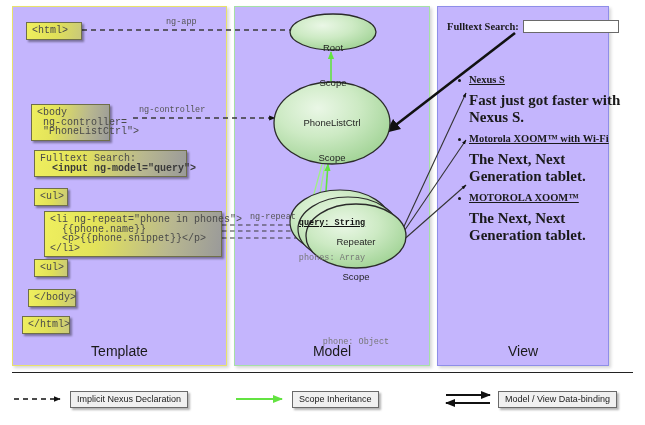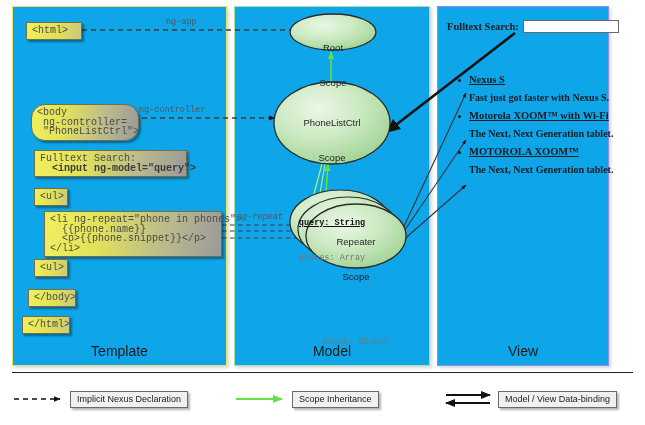--- a/index.html
+++ b/index.html
@@ -17,21 +17,21 @@
     width: 645px; height: 425px;
   }
   svg.layer {
     position: absolute; left: 0; top: 0;
     width: 645px; height: 425px;
     pointer-events: none;
   }
   
   .panel {
     position: absolute;
-    background: #0ea5e9;
+    background: #c4b5fd;
     box-sizing: border-box;
     box-shadow: 2px 2px 3px rgba(0,0,0,0.16);
   }
   #panel-template { left: 12px;  top: 6px; width: 215px; height: 360px; border: 1px solid #e8e26b; }
   #panel-model    { left: 234px; top: 6px; width: 196px; height: 360px; border: 1px solid #a6e0a6; }
   #panel-view     { left: 437px; top: 6px; width: 172px; height: 360px; border: 1px solid #8e8ee8; }
   .panel-label {
     position: absolute;
     bottom: 6px; left: 0; width: 100%;
     text-align: center;
@@ -102,21 +102,21 @@
   .view-item-title {
     font-size: 10.5px; font-weight: bold;
     padding-left: 14px; position: relative; text-decoration: underline;
   }
   .view-bullet {
     position: absolute; left: 3px; top: 5px;
     width: 3px; height: 3px; border-radius: 50%;
     background: #1a1a1a;
   }
   .view-item-snippet {
-    font-size: 10px; font-weight: bold;
+    font-size: 15px; font-weight: bold;
     padding-left: 14px; margin-top: 7px;
   }
   
   #legend { position: absolute; left: 0; top: 380px; width: 645px; height: 42px; }
   .legend-entry { position: absolute; display: flex; align-items: center; }
   .legend-box {
     box-sizing: border-box;
     border: 1px solid #6a6a6a;
     background: #f0f0f0;
     box-shadow: 1.5px 1.5px 2px rgba(0,0,0,0.3);
@@ -232,21 +232,21 @@
 
   <div class="scope-text" style="left:306px; top:213px; width:100px;">
     <div>Repeater</div>
     <div>Scope</div>
     <div style="height:9px;"></div>
     <div class="mono dim">phone: Object</div>
   </div>
 
   <div class="codebox small" style="left:26px; top:22px; width:56px;">&lt;html&gt;</div>
 
-  <div class="codebox" style="left:31px; top:104px; width:108px;border-radius:14px;">&lt;body
+  <div class="codebox" style="left:31px; top:104px; width:79px;">&lt;body
  ng-controller=
  "PhoneListCtrl"&gt;</div>
 
   <div class="codebox" style="left:34px; top:150px; width:153px;"><span>Fulltext Search:</span>
 <b style="padding-left:12px;">&lt;input ng-model="query"&gt;</b></div>
 
   <div class="codebox small" style="left:34px; top:188px; width:34px;">&lt;ul&gt;</div>
 
   <div class="codebox" style="left:44px; top:211px; width:178px;">&lt;li ng-repeat="phone in phones"&gt;
   {{phone.name}}
@@ -254,21 +254,21 @@
 &lt;/li&gt;</div>
 
   <div class="codebox small" style="left:34px; top:259px; width:34px;">&lt;ul&gt;</div>
 
   <div class="codebox small" style="left:28px; top:289px; width:48px;">&lt;/body&gt;</div>
 
   <div class="codebox small" style="left:22px; top:316px; width:48px;">&lt;/html&gt;</div>
 
   <div class="rel-label" style="left:166px; top:17px;">ng-app</div>
   <div class="rel-label" style="left:139px; top:105px;">ng-controller</div>
-  <div class="rel-label" style="left:237px; top:212px;font-style:italic;">ng-repeat</div>
+  <div class="rel-label" style="left:250px; top:212px;">ng-repeat</div>
 
   <div id="view-inner">
     <div class="view-search-row">
       <span class="view-search-label">Fulltext Search:</span>
       <input class="view-search-input" type="text" placeholder="" style="">
     </div>
 
     <div class="view-list">
       <div class="view-item">
         <div class="view-item-title">

